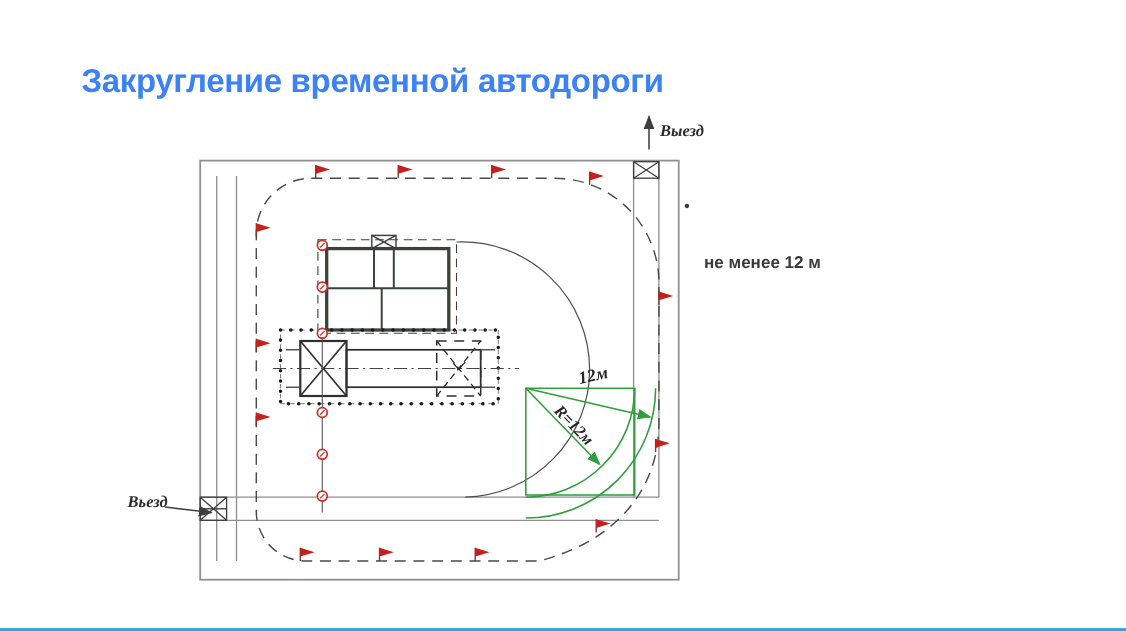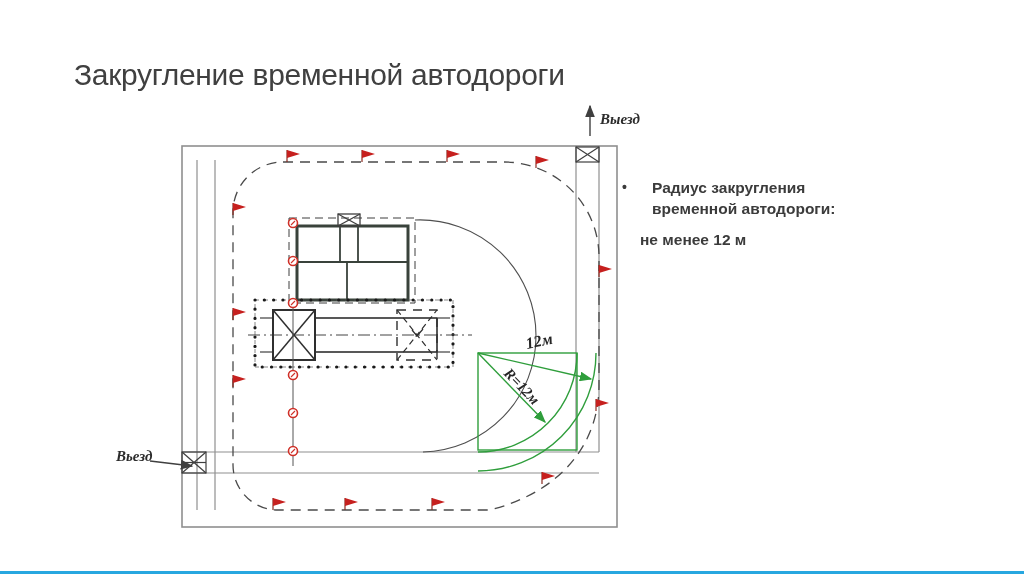--- a/index.html
+++ b/index.html
@@ -1,19 +1,19 @@
 <!DOCTYPE html>
 <html><head>
 <meta charset="utf-8">
 <style>
   html,body{margin:0;padding:0;background:#fff;}
   .slide{position:relative;width:1024px;height:574px;background:#ffffff;overflow:hidden;
          font-family:"Liberation Sans",sans-serif;}
-  .title{position:absolute;left:74px;top:58px;font-size:30px;font-weight:normal;
-         color:#404040;letter-spacing:-0.3px;white-space:nowrap;}
+  .title{position:absolute;left:74px;top:58px;font-size:30px;font-weight:bold;
+         color:#3b82f6;letter-spacing:-0.3px;white-space:nowrap;}
   .bullet-item{position:absolute;left:622px;top:177px;width:230px;display:flex;
                font-size:15.5px;font-weight:bold;color:#3b3b3b;line-height:21px;}
   .bullet-marker{width:30px;flex:0 0 30px;font-size:14px;}
   .bullet-note{position:absolute;left:640px;top:229px;font-size:15.5px;font-weight:bold;
                color:#3b3b3b;line-height:21px;text-align:center;}
   .accent-line{position:absolute;left:0;bottom:0;width:1024px;height:3px;background:#27a7e0;}
   svg{position:absolute;left:0;top:0;}
   svg text{font-family:"Liberation Serif",serif;font-style:italic;}
 </style>
 </head>
@@ -200,21 +200,17 @@
         </g>
         <g>
           <circle cx="293" cy="451" r="4.5" fill="#fff" stroke="#d03028" stroke-width="1.6"></circle>
           <line x1="291" y1="453" x2="295" y2="449" stroke="#d03028" stroke-width="1.1"></line>
         </g>
       </g>
   </svg>
 
   <div class="bullet-item">
     <span class="bullet-marker">•</span>
-    <span>
-      <span>Радиус закругления</span><br>
-      <span>временной автодороги:</span>
-    </span>
   </div>
   <div class="bullet-note">не менее 12 м</div>
 
   <div class="accent-line"></div>
 </div>
 
 </body></html>

